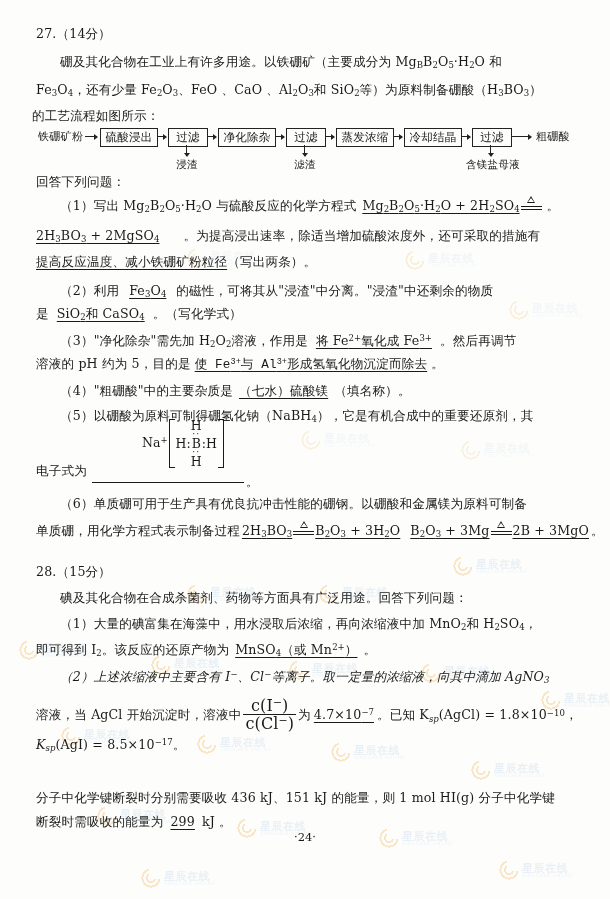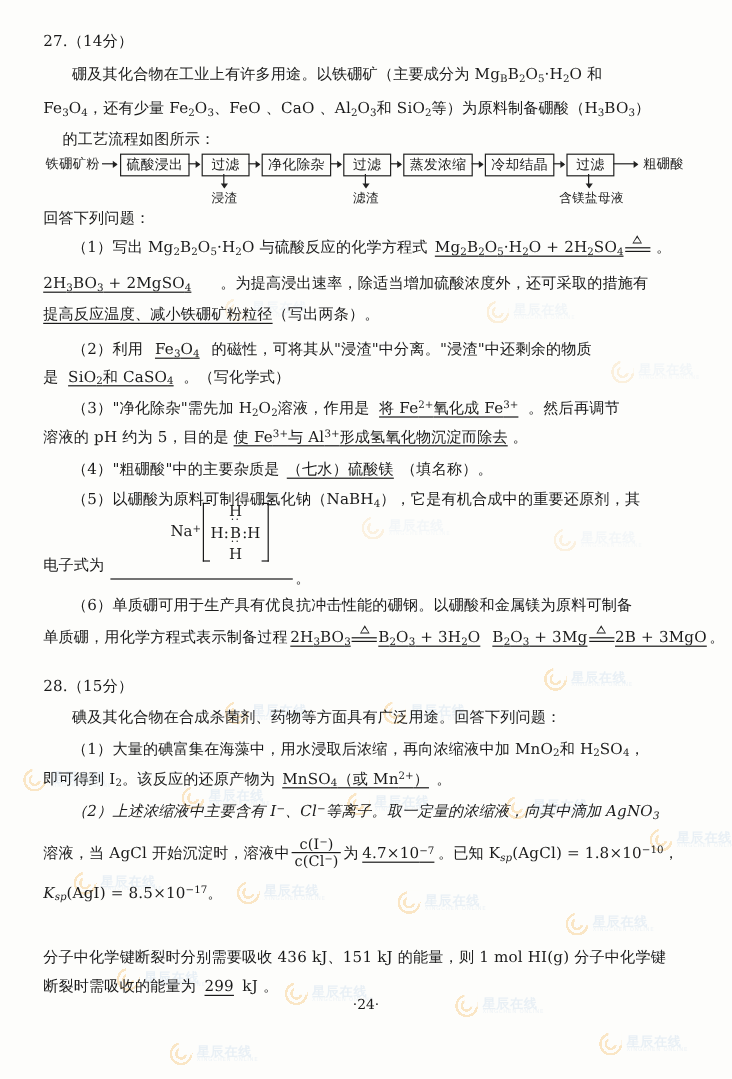--- a/index.html
+++ b/index.html
@@ -205,21 +205,21 @@
     top: -5px;
     font-size: 11px;
   }
 
   
   .frac {
     display: inline-block;
     vertical-align: middle;
     text-align: center;
     line-height: 1.05;
-    font-size: 12px;
+    font-size: 16px;
     margin: 0 2px;
     position: relative;
     top: -1px;
   }
   .frac .num { display: block; padding: 0 2px; }
   .frac .den { display: block; border-top: 1px solid #1a1a1a; padding: 0 2px; }
 
   
   .rxn {
     display: inline-block;
@@ -433,21 +433,21 @@
   <div class="ln" style="left:36px; top:28px;">27.（14分）</div>
 
   <div class="ln" style="left:60px; top:56px;">
     <span>硼及其化合物在工业上有许多用途。以铁硼矿（主要成分为 Mg</span><sub style="font-size:0.68em">B</sub><span>B</span><sub>2</sub><span>O</span><sub>5</sub><span>·H</span><sub>2</sub><span>O 和</span>
   </div>
 
   <div class="ln" style="left:36px; top:84px;">
     <span>Fe</span><sub>3</sub><span>O</span><sub>4</sub><span>，还有少量 Fe</span><sub>2</sub><span>O</span><sub>3</sub><span>、FeO 、CaO 、Al</span><sub>2</sub><span>O</span><sub>3</sub><span>和 SiO</span><sub>2</sub><span>等）为原料制备硼酸（H</span><sub>3</sub><span>BO</span><sub>3</sub><span>）</span>
   </div>
 
-  <div class="ln" style="left:52px; top:110px;">的工艺流程如图所示：</div>
+  <div class="ln" style="left:32px; top:110px;">的工艺流程如图所示：</div>
 
   <div class="flow">
     <div class="ftext" style="left:0px;">铁硼矿粉</div>
     <div class="harrow" style="left:47px; width:12px;"></div>
 
     <div class="fbox" style="left:62px; width:56px;">硫酸浸出</div>
     <div class="harrow" style="left:119px; width:9px;"></div>
 
     <div class="fbox" style="left:130px; width:38px;">过滤</div>
     <div class="varrow" style="left:148px;"></div>
@@ -496,21 +496,21 @@
 
   <div class="ln" style="left:36px; top:308px;">
     <span>是</span><span class="ul" style="padding:0 8px;"><span>SiO</span><sub>2</sub><span>和 CaSO</span><sub>4</sub></span><span>。（写化学式）</span>
   </div>
 
   <div class="ln" style="left:60px; top:334px;">
     <span>（3）"净化除杂"需先加 H</span><sub>2</sub><span>O</span><sub>2</sub><span>溶液，作用是</span><span class="ul" style="padding:0 8px;"><span>将 Fe</span><sup>2+</sup><span>氧化成 Fe</span><sup>3+</sup></span><span>。然后再调节</span>
   </div>
 
   <div class="ln" style="left:36px; top:358px;">
-    <span>溶液的 pH 约为 5，目的是</span><span class="ul" style="padding:0 4px;"><span>使 Fe</span><sup>3+</sup><span>与 Al</span><sup>3+</sup><span>形成氢氧化物沉淀而除去</span></span><span>。</span>
+    <span>溶液的 pH 约为 5，目的是</span><span class="ul" style="padding:0 4px;font-family:Liberation Mono, monospace;"><span>使 Fe</span><sup>3+</sup><span>与 Al</span><sup>3+</sup><span>形成氢氧化物沉淀而除去</span></span><span>。</span>
   </div>
 
   <div class="ln" style="left:60px; top:385px;">
     <span>（4）"粗硼酸"中的主要杂质是</span><span class="ul" style="padding:0 6px;">（七水）硫酸镁</span><span>（填名称）。</span>
   </div>
 
   <div class="ln" style="left:60px; top:410px;text-align:center;">
     <span>（5）以硼酸为原料可制得硼氢化钠（NaBH</span><sub>4</sub><span>），它是有机合成中的重要还原剂，其</span>
   </div>
 

